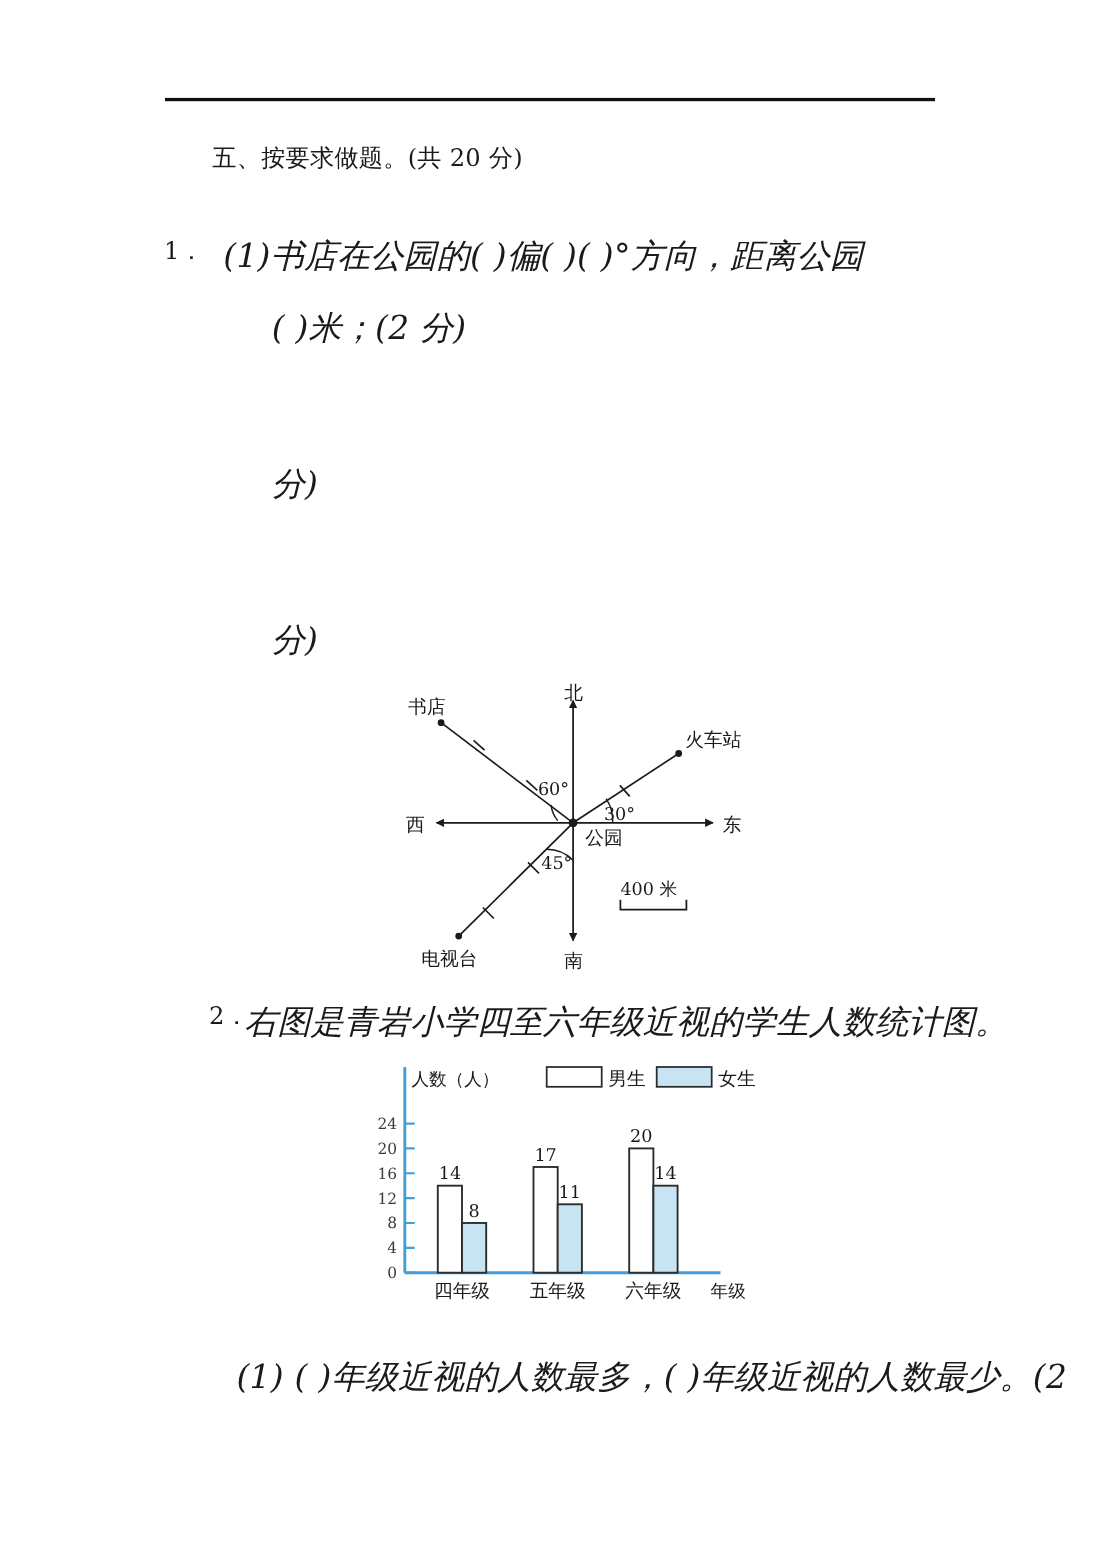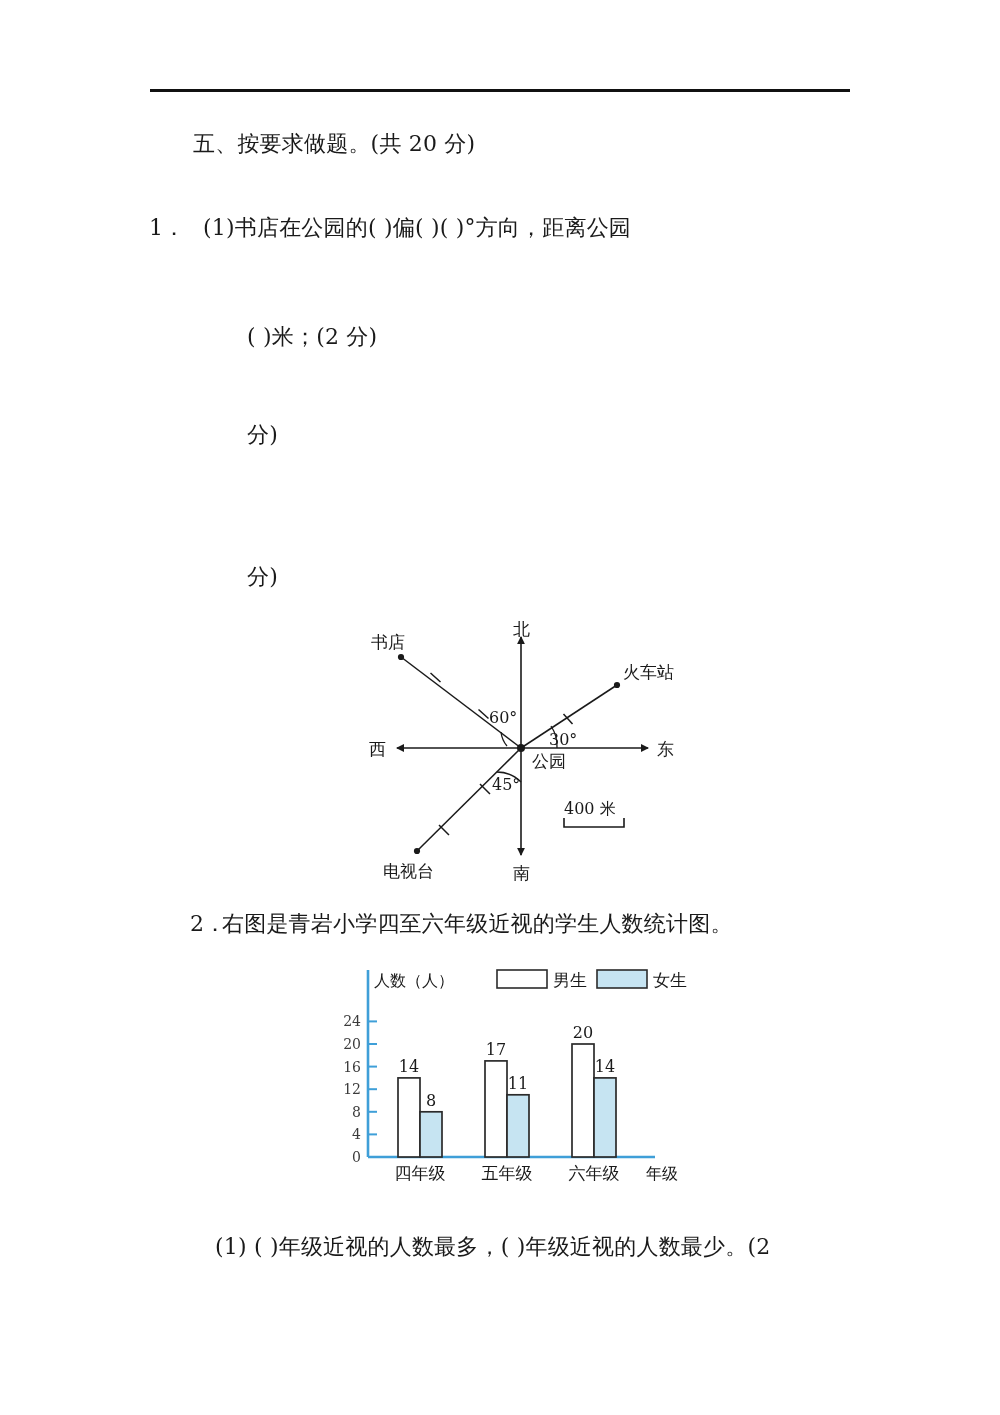--- a/index.html
+++ b/index.html
@@ -37,23 +37,24 @@
     left: 149px;
     top: 129px;
     font-size: 22px;
     letter-spacing: 0.2px;
     white-space: nowrap;
     margin-left: 44px;
   }
 
   .line {
     position: absolute;
-    font-size: 22px;
+    font-size: 30px;
     white-space: nowrap;
     letter-spacing: 0.2px;
+    font-style: italic;
   }
 
   .item-num {
     position: absolute;
     font-size: 22px;
     white-space: nowrap;
   }
 
   
   .compass-wrap {
@@ -118,21 +119,21 @@
 <div class="page">
 
   <div class="top-rule"></div>
 
   <div class="q-section-title">五、按要求做题。(共 20 分)</div>
 
   <div class="item-num" style="left:149px; top:213px;">1．</div>
 
   <div class="line" style="left:203px; top:213px;">(1)书店在公园的(    )偏(    )(    )°方向，距离公园</div>
 
-  <div class="line" style="left:247px; top:278px;margin-top:44px;">(    )米；(2 分)</div>
+  <div class="line" style="left:247px; top:278px;">(    )米；(2 分)</div>
 
 
   <div class="line" style="left:247px; top:420px;">分)</div>
 
 
   <div class="line" style="left:247px; top:562px;">分)</div>
 
   <div class="compass-wrap">
     <svg width="350" height="280" viewBox="0 0 350 280" xmlns="http://www.w3.org/2000/svg">
       <defs>

